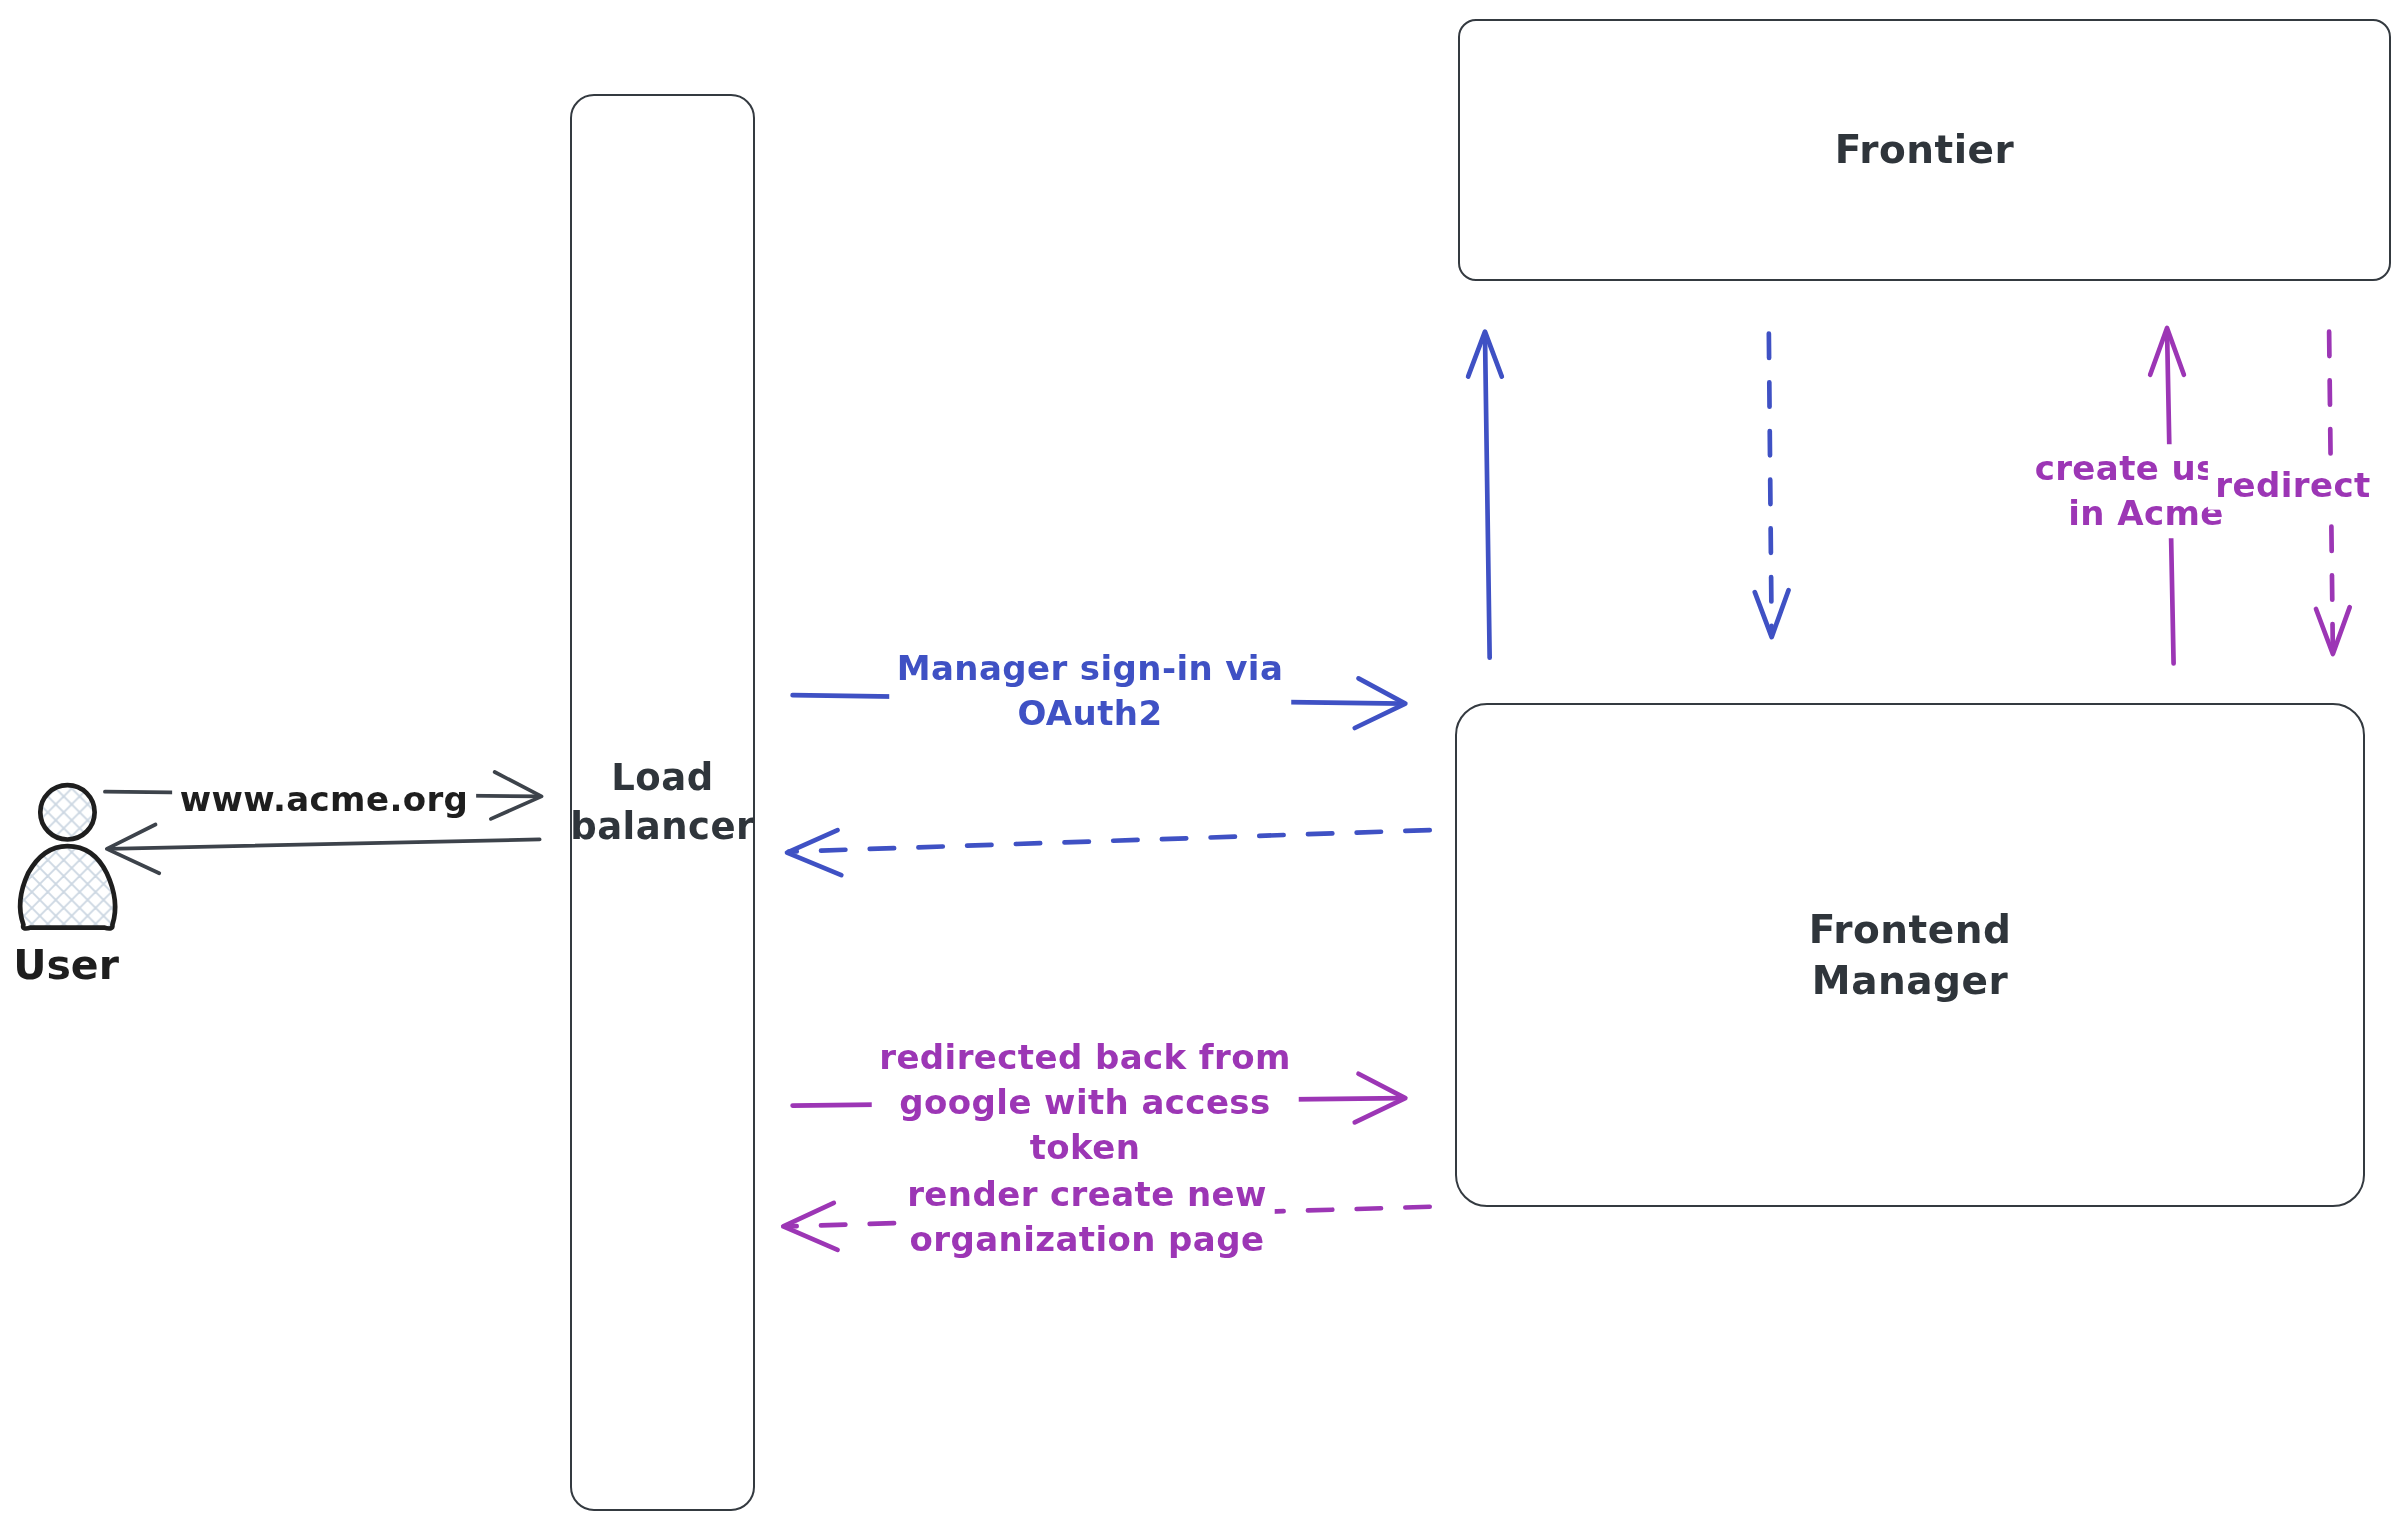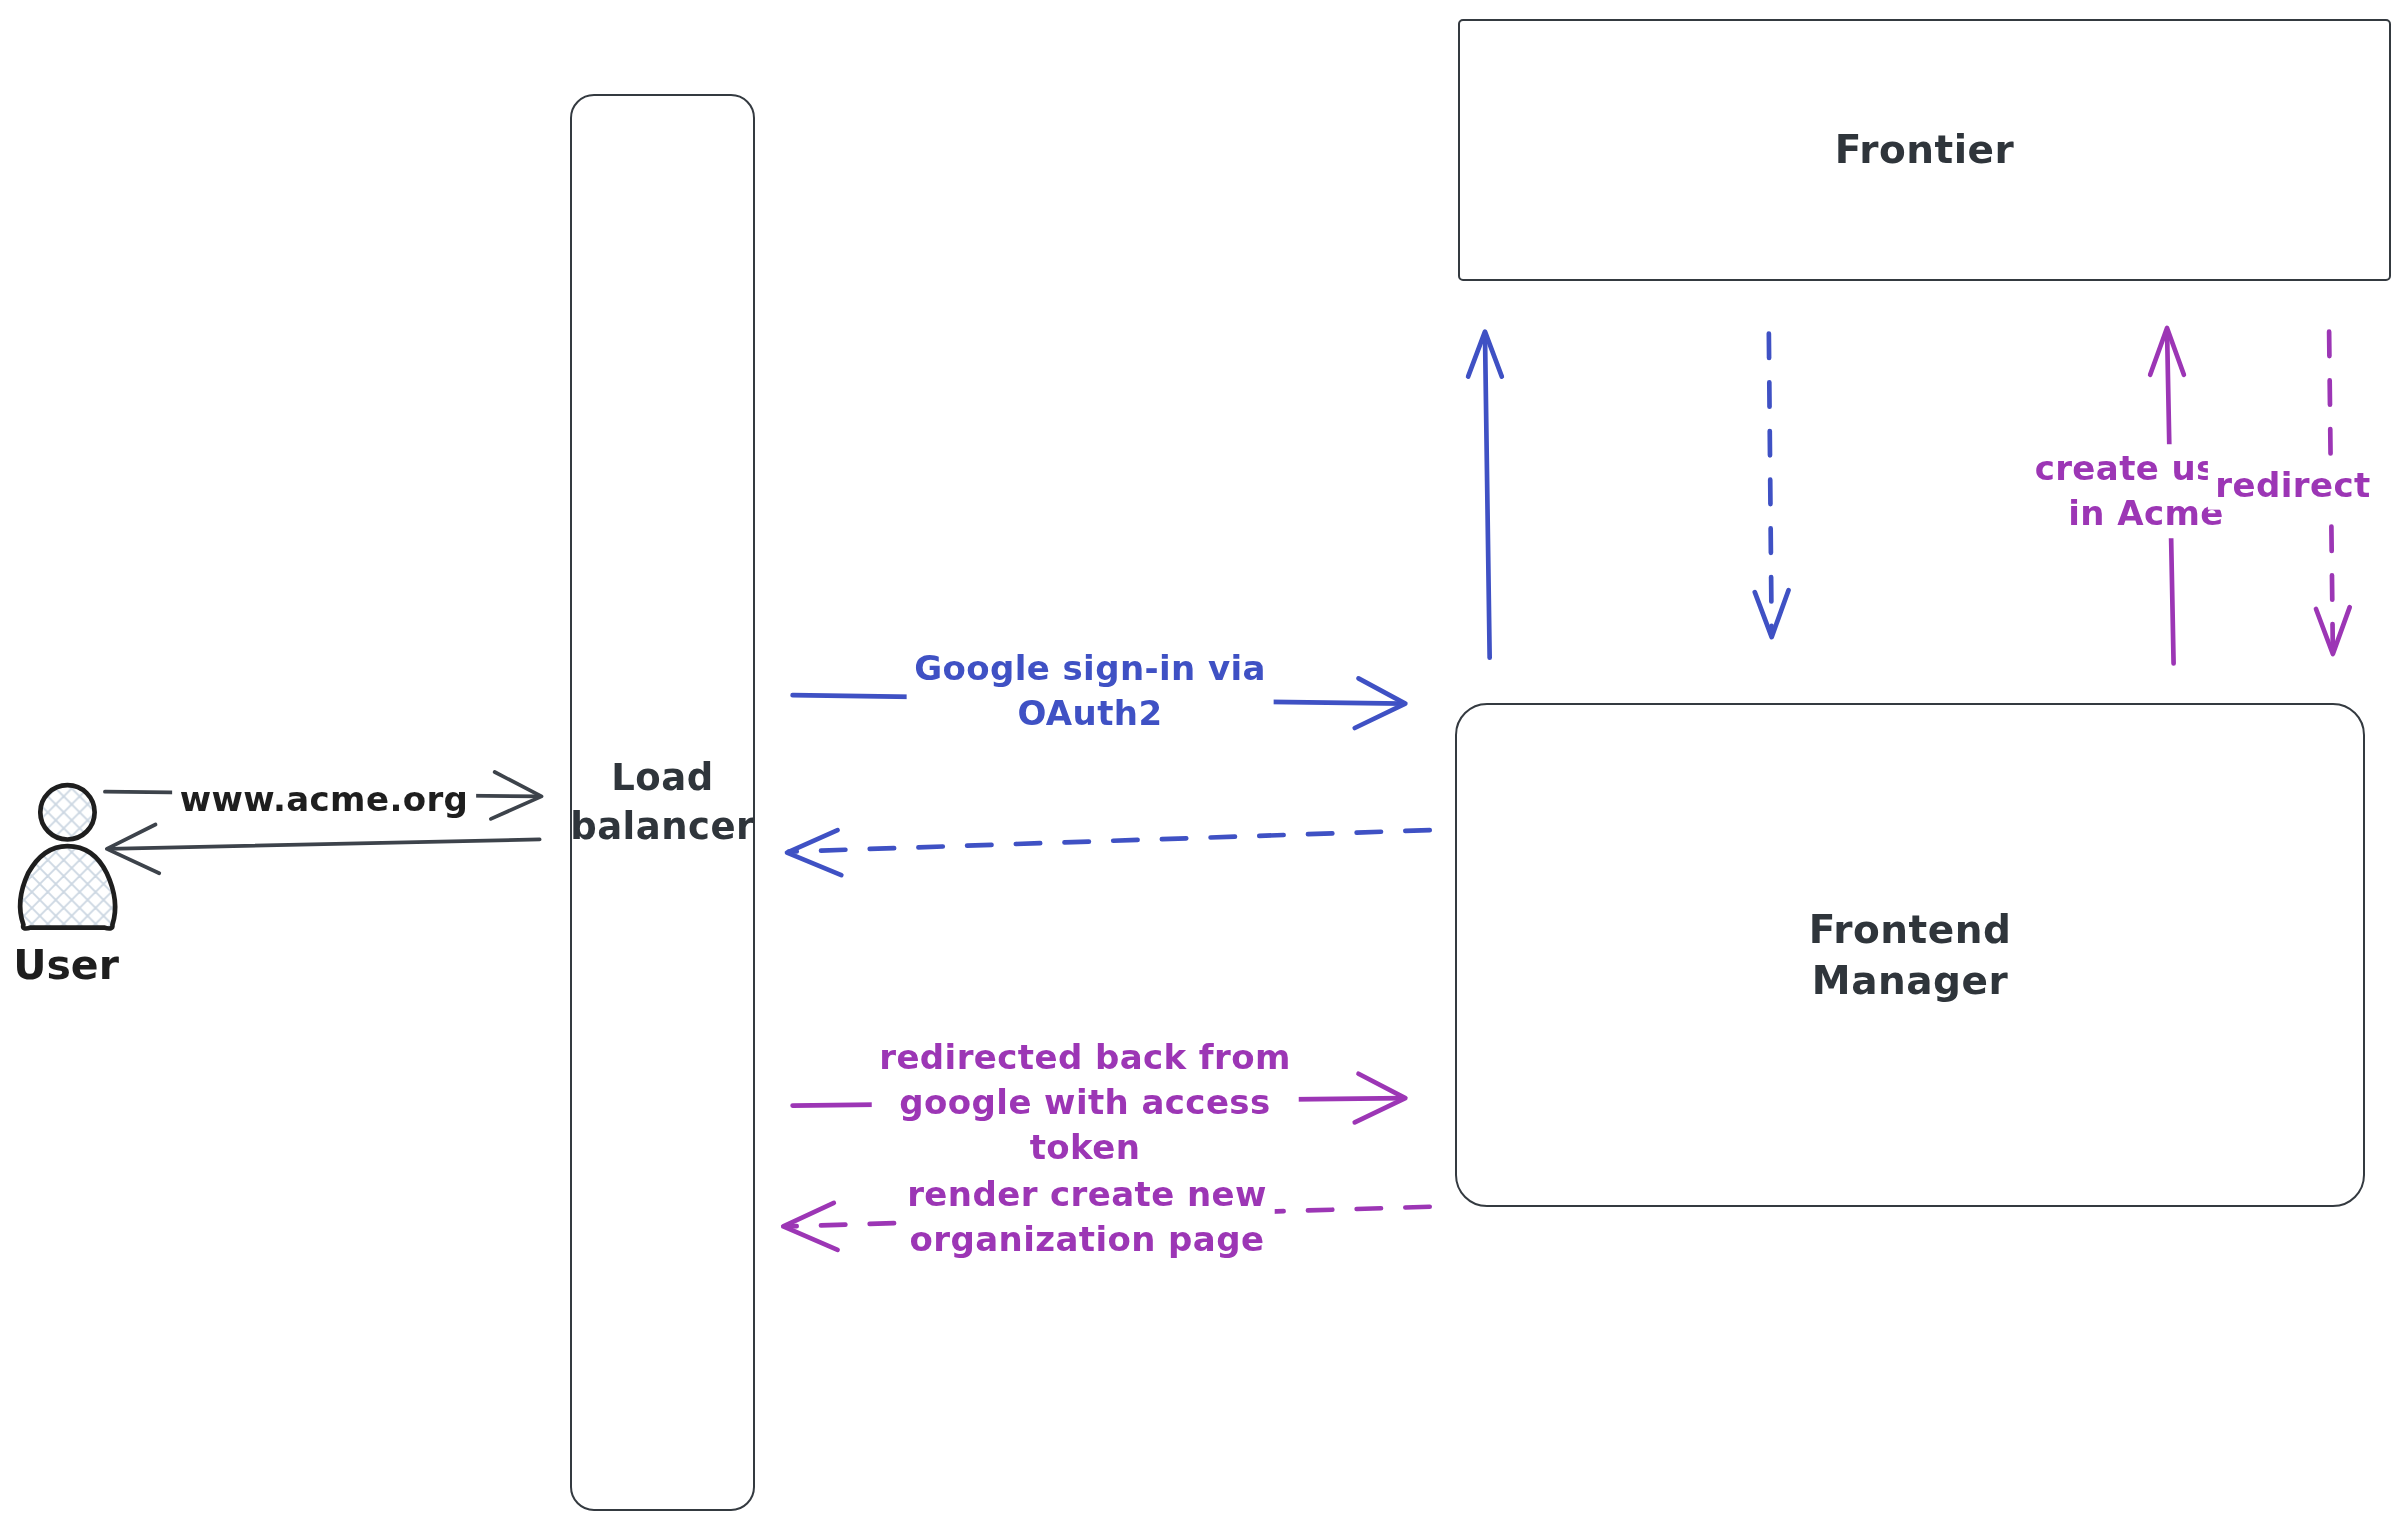--- a/index.html
+++ b/index.html
@@ -55,21 +55,21 @@
 </head>
 <body>
 
 <div id="canvas">
 
   <div class="node" style="left: 570px; top: 94px; width: 185px; height: 1417px; border-radius: 24px; border-color: rgb(52, 58, 64);">
     <div class="node-label" style="font-size: 37px; color: rgb(47, 53, 59);">Load
 balancer</div>
   </div>
 
-  <div class="node" style="left: 1458px; top: 19px; width: 933px; height: 262px; border-radius: 5px; border-color: rgb(52, 58, 64);">
+  <div class="node" style="left: 1458px; top: 19px; width: 933px; height: 262px; border-radius: 18px; border-color: rgb(52, 58, 64);">
     <div class="node-label" style="color: rgb(47, 53, 59);">Frontier</div>
   </div>
 
   <div class="node" style="left: 1455px; top: 703px; width: 910px; height: 504px; border-radius: 32px; border-color: rgb(52, 58, 64);">
     <div class="node-label" style="color: rgb(47, 53, 59);">Frontend
 Manager</div>
   </div>
 
   <svg id="arrow-layer" width="2405" height="1530" viewBox="0 0 2567 1633" fill="none" stroke-linecap="round" stroke-linejoin="round">
 
@@ -131,21 +131,21 @@
     </g>
 
     <g stroke-width="5">
       <path d="M1526,1288 L838,1309" stroke-dasharray="26 26" stroke="#9c36b5"></path>
       <path d="M890,1284 L836,1309 L894,1334" stroke="#9c36b5"></path>
     </g>
   </svg>
 
   <div class="lbl" style="left: 324px; top: 799px; color: rgb(30, 30, 30);">www.acme.org</div>
 
-  <div class="lbl" style="left: 1090px; top: 691px; color: rgb(63, 81, 196);">Google sign-in via
+  <div class="lbl" style="left: 1090px; top: 691px; color: rgb(63, 81, 196);">Manager sign-in via
 OAuth2</div>
 
 
 
 
   <div class="lbl" style="left: 2146px; top: 491px; color: rgb(156, 54, 181);">create user
 in Acme</div>
 
   <div class="lbl" style="left: 2293px; top: 485px; color: rgb(156, 54, 181);">redirect</div>
 

